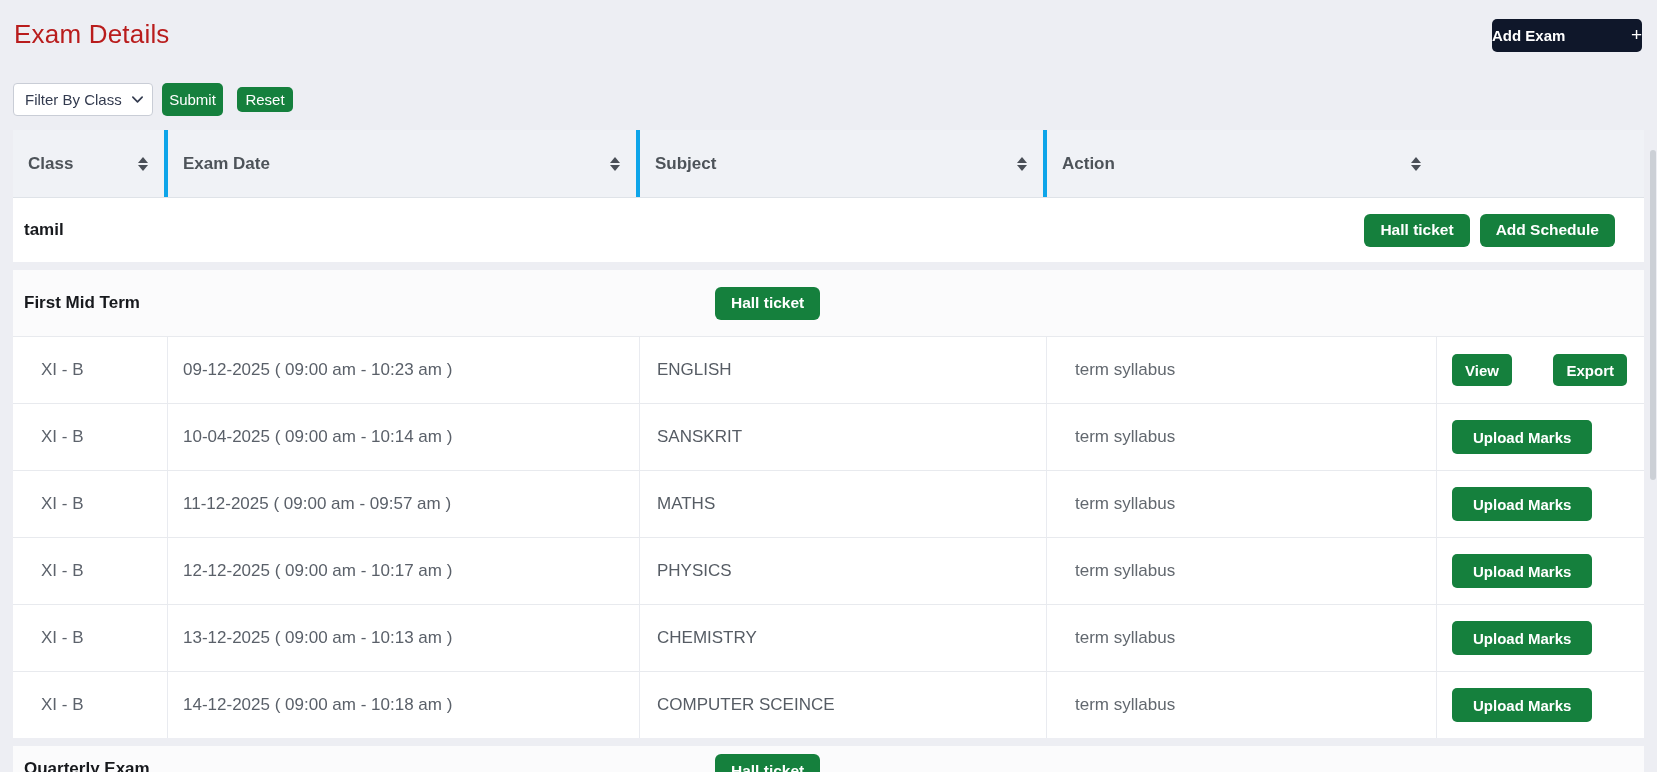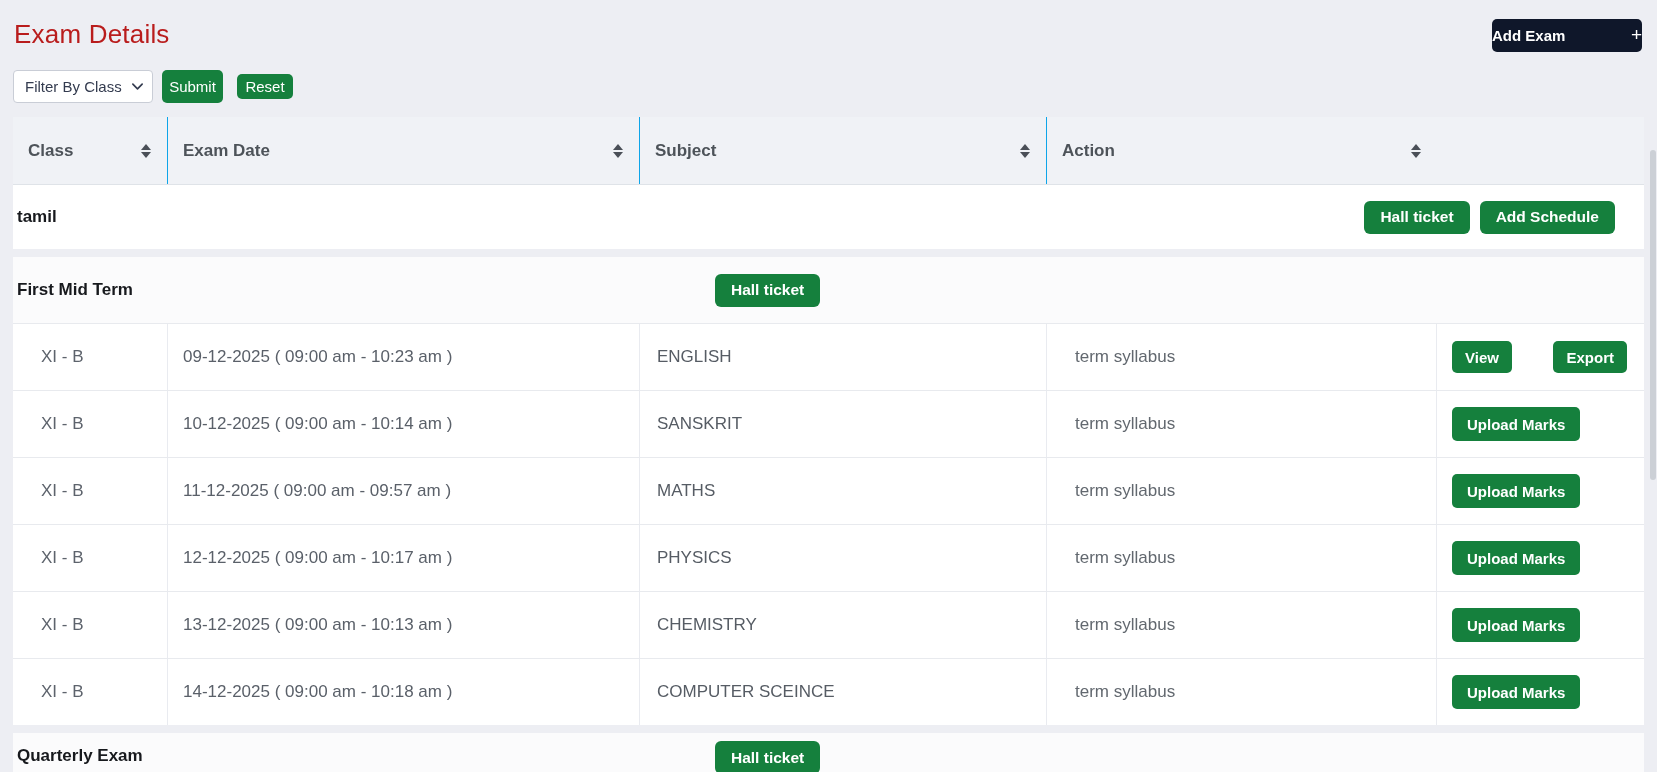--- a/index.html
+++ b/index.html
@@ -18,52 +18,52 @@
   .page-title { font-size:26px; font-weight:500; color:#b91c1c; letter-spacing:.2px; }
   .btn {
     border:none; cursor:pointer; color:#fff; border-radius:5px;
     font-family:"Liberation Sans", sans-serif; font-size:15px; line-height:1;
     display:inline-flex; align-items:center; justify-content:center;
   }
   .btn.green { background:#0f172a; width:150px; height:33px; font-weight:600; gap:7px;justify-content:space-between; }
   .btn.green .plus { font-size:19px; font-weight:400; margin-top:-2px; }
   .btn.blue { background:#15803d; font-weight:500; }
   
-  .filterbar { display:flex; align-items:center; margin:19px 0 0 13px; height:33px; }
+  .filterbar { display:flex; align-items:center; margin:32px 0 0 13px; height:33px; }
   .select-wrap { position:relative; }
   select.class-filter {
     -webkit-appearance:none; appearance:none;
     width:140px; height:33px; border:1px solid #c9cdd6; border-radius:4px;
     background:#fff; padding:0 26px 0 11px; font-size:15px; color:#333b4f;
     font-family:"Liberation Sans", sans-serif;
   }
   .select-chevron {
     position:absolute; right:9px; top:9px; pointer-events:none; color:#333b4f;
   }
   .btn.submit { width:61px; height:33px; margin-left:9px; }
   .btn.reset  { width:56px; height:25px; margin-left:14px; }
   
   .table { width:1631px; margin:14px 0 0 13px; }
   .thead {
     display:grid; grid-template-columns:155px 472px 407px 390px 207px;
     background:#f0f2f6; height:68px; border-bottom:1px solid #dfe3e8;
   }
   .th {
     display:flex; align-items:center; justify-content:space-between;
-    padding:0 16px 0 15px; border-right:1px solid #0ea5e9;
+    padding:0 16px 0 15px; border-right:4px solid #0ea5e9;
     font-size:17px; font-weight:600; color:#4d5359; cursor:pointer;
   }
   .th:last-child { border-right:none; }
   .sort { display:inline-flex; flex-direction:column; gap:2px; }
   .sort .up   { width:0; height:0; border-left:5px solid transparent; border-right:5px solid transparent; border-bottom:6px solid #4a4f57; }
   .sort .down { width:0; height:0; border-left:5px solid transparent; border-right:5px solid transparent; border-top:6px solid #4a4f57; }
   .gap { height:8px; }
   .section-row {
     position:relative; background:#fff; display:flex; align-items:center;
-    padding-left:4px; font-size:17px; font-weight:700; color:#17191d;
+    padding-left:11px; font-size:17px; font-weight:700; color:#17191d;
   }
   .section-row.h64 { height:64px; }
   .section-row.h66 { height:66px; background:#fbfbfc; }
   .section-row.clipped { height:64px; align-items:flex-start; padding-top:13px; background:#fbfbfc; }
   .section-actions-right { position:absolute; right:29px; top:0; height:100%; display:flex; align-items:center; gap:10px; }
   .section-actions-inline { position:absolute; left:702px; top:0; height:100%; display:flex; align-items:center; }
   .section-row.clipped .section-actions-inline { align-items:flex-start; padding-top:8px; }
   .btn.cardbtn { font-weight:600; padding:0 16px; height:33px; font-size:15.5px; border-radius:6px; }
   .data-row {
     display:grid; grid-template-columns:155px 472px 407px 390px 207px;
@@ -72,21 +72,21 @@
   .td {
     display:flex; align-items:center; border-right:1px solid #e9ebf0;
     font-size:17px; color:#5d636c; padding-left:28px; overflow:hidden;
   }
   .td.date { padding-left:15px; color:#5a6069; }
   .td.subject { padding-left:17px; color:#565c64; }
   .td.portion { color:#62686f; }
   .td.actions { border-right:none; padding:0 17px 0 15px; gap:10px; }
   .td.actions.n-2 { justify-content:space-between; }
   .btn.rowbtn { font-weight:600; height:32px; padding:0 13px; border-radius:5px; font-size:15px; }
-  .btn.rowbtn.wide { height:34px; padding:0 15px; }
+  .btn.rowbtn.wide { height:34px; padding:0 21px; }
   
   .scrollbar-thumb {
     position:absolute; right:1px; top:150px; width:6px; height:330px;
     background:#ccd0d6; border-radius:3px;
   }
 </style>
 </head>
 <body>
 
 <div class="topbar">
@@ -163,21 +163,21 @@
         <div class="td date">09-12-2025 ( 09:00 am - 10:23 am )</div>
         <div class="td subject">ENGLISH</div>
         <div class="td portion">term syllabus</div>
         <div class="td actions n-2">
           <button class="btn blue rowbtn">View</button>
           <button class="btn blue rowbtn">Export</button>
         </div>
       </div>
       <div class="data-row">
         <div class="td class">XI - B</div>
-        <div class="td date">10-12-2025 ( 09:00 am - 10:14 am )</div>
+        <div class="td date">10-04-2025 ( 09:00 am - 10:14 am )</div>
         <div class="td subject">SANSKRIT</div>
         <div class="td portion">term syllabus</div>
         <div class="td actions n-1">
           <button class="btn blue rowbtn wide">Upload Marks</button>
         </div>
       </div>
       <div class="data-row">
         <div class="td class">XI - B</div>
         <div class="td date">11-12-2025 ( 09:00 am - 09:57 am )</div>
         <div class="td subject">MATHS</div>

